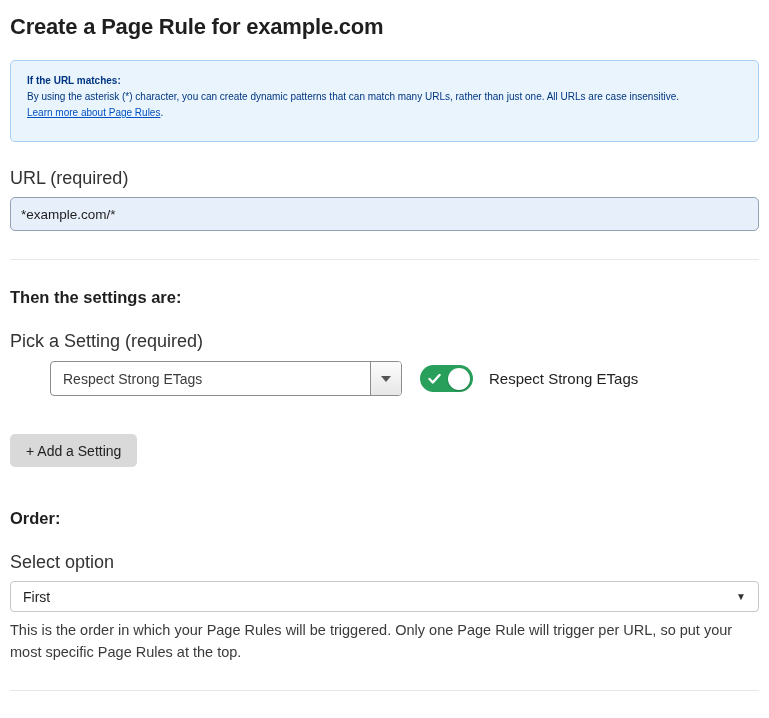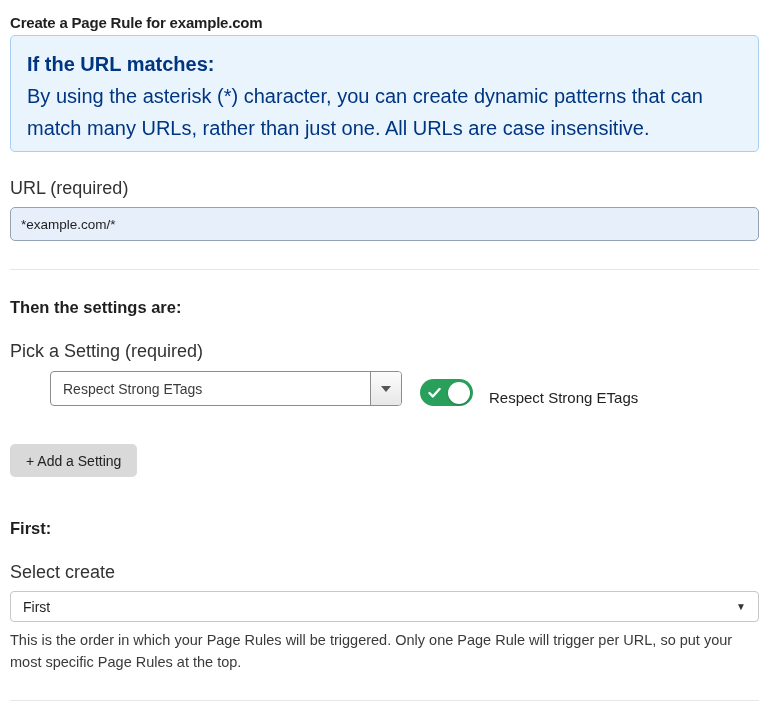--- a/index.html
+++ b/index.html
@@ -13,33 +13,33 @@
   *{box-sizing:border-box;}
   html,body{margin:0;padding:0;background:#fff;}
   body{
     width:769px;
     font-family:"Liberation Sans","DejaVu Sans",sans-serif;
     color:#222;
     -webkit-font-smoothing:antialiased;
   }
   .page{padding:6px 10px 0;}
   .page-title{
-    font-size:15px;
+    font-size:22px;
     font-weight:700;
     color:#1f1f1f;
-    margin:8px 0 4px;
+    margin:8px 0 20px;
     letter-spacing:-0.2px;
   }
   .info-box{
     background:var(--info-bg);
     border:1px solid var(--info-border);
     border-radius:5px;
-    padding:12px 16px 7px;
+    padding:12px 16px 20px;
     color:var(--info-text);
-    font-size:20px;
+    font-size:10px;
     line-height:1.6;
     margin-bottom:26px;
   }
   .info-heading{font-weight:700;}
   .info-body{max-width:720px;}
   .info-link{
     color:var(--accent-blue);
     text-decoration:underline;
     cursor:pointer;
   }
@@ -68,21 +68,21 @@
     margin:28px 0;
   }
   .section-heading{
     font-size:16.5px;
     font-weight:700;
     color:#1f1f1f;
     margin:0 0 24px;
   }
   .setting-row{
     display:flex;
-    align-items:flex-end;
+    align-items:center;
     margin-top:9px;
     padding-left:40px;
   }
   .setting-select{
     width:352px;
     height:35px;
     border:1px solid #8d8d8d;
     border-radius:4px;
     background:#fff;
     display:flex;
@@ -204,20 +204,21 @@
 </head>
 <body>
 
 <div class="page">
 
   <h1 class="page-title">Create a Page Rule for example.com</h1>
 
   <div class="info-box">
     <div class="info-heading">If the URL matches:</div>
     <div class="info-body">By using the asterisk (*) character, you can create dynamic patterns that can match many URLs, rather than just one. All URLs are case insensitive.</div>
+    <div class="info-link-row"><a href="#" class="info-link">Learn more about Page Rules</a><span class="info-link-suffix">.</span></div>
   </div>
 
   <label class="field-label">URL (required)</label>
   <input type="text" class="url-input" value="*example.com/*" style="">
 
   <hr class="divider">
 
   <h2 class="section-heading">Then the settings are:</h2>
 
   <label class="field-label">Pick a Setting (required)</label>
@@ -237,23 +238,23 @@
         </svg>
       </span>
       <span class="toggle-knob"></span>
     </div>
 
     <span class="toggle-label">Respect Strong ETags</span>
   </div>
 
   <button class="btn btn-gray add-setting">+ Add a Setting</button>
 
-  <h2 class="section-heading order-heading">First:</h2>
-
-  <label class="field-label order-label">Select create</label>
+  <h2 class="section-heading order-heading">Order:</h2>
+
+  <label class="field-label order-label">Select option</label>
 
   <div class="order-select">
     <span>First</span>
     <span class="order-chevron">▼</span>
   </div>
 
   <p class="help-text">This is the order in which your Page Rules will be triggered. Only one Page Rule will trigger per URL, so put your most specific Page Rules at the top.</p>
 
   <hr class="divider footer-divider">
 

